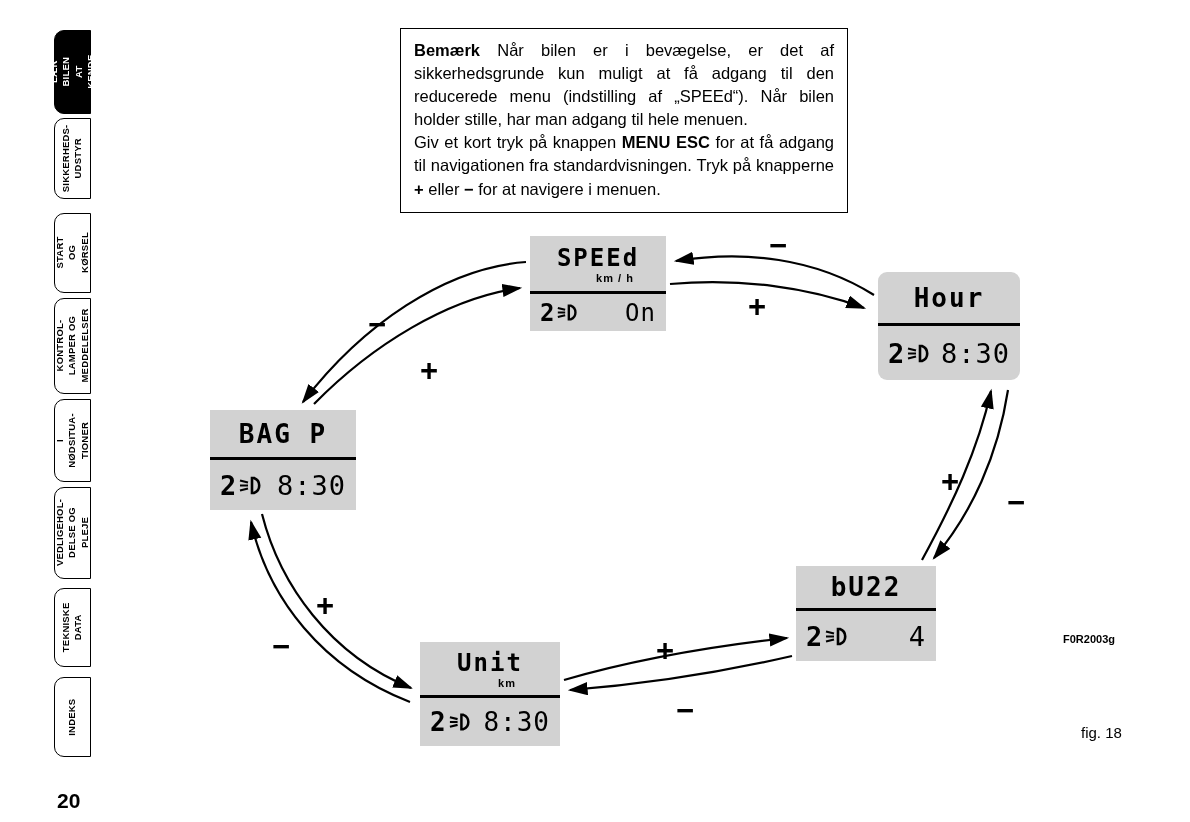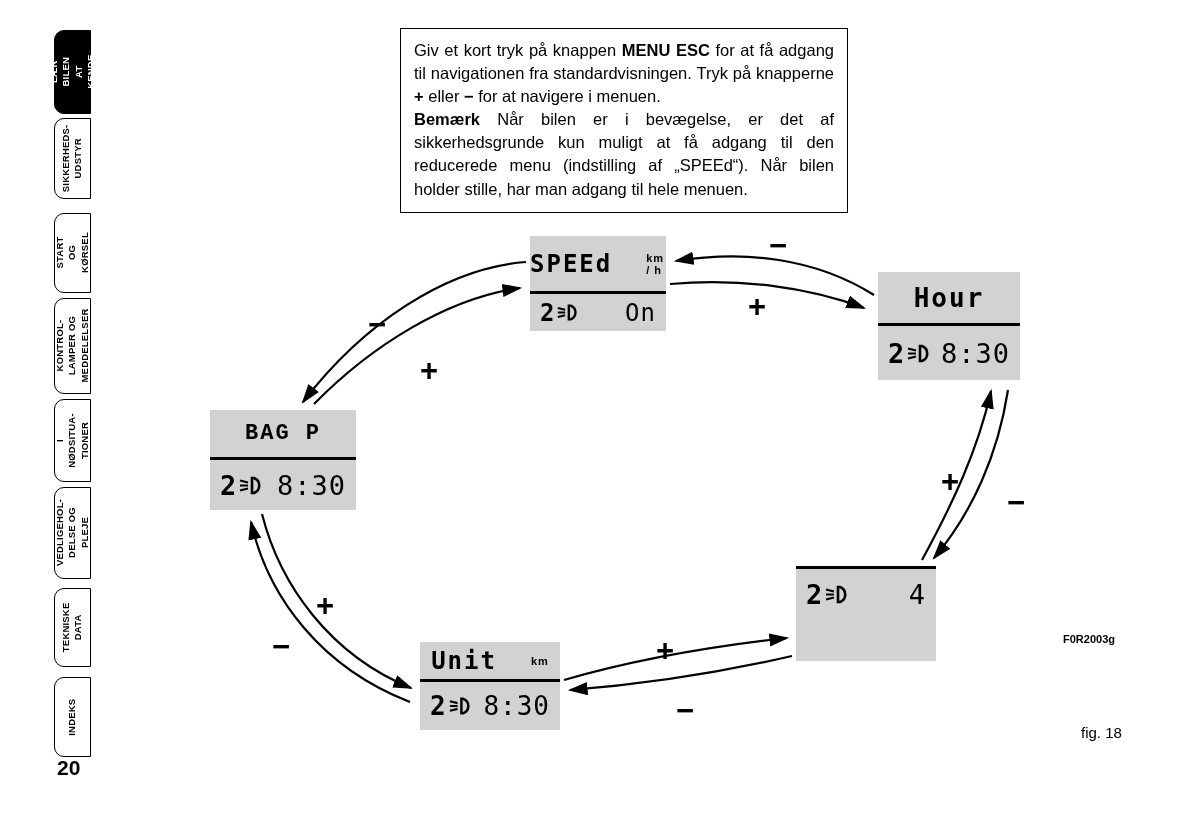--- a/index.html
+++ b/index.html
@@ -28,21 +28,21 @@
   .t1{top:30px;height:84px;}
   .t2{top:118px;height:81px;}
   .t3{top:213px;height:80px;}
   .t4{top:298px;height:96px;}
   .t5{top:399px;height:83px;}
   .t6{top:487px;height:92px;}
   .t7{top:588px;height:79px;}
   .t8{top:677px;height:80px;}
 
   .page-number{
-    position:absolute;left:57px;top:756px;
+    position:absolute;left:57px;top:789px;
     font-size:21px;font-weight:bold;
   }
 
   
   .instruction-box{
     position:absolute;left:400px;top:28px;width:448px;
     border:1.5px solid #000;box-sizing:border-box;
     padding:10px 13px 11px 13px;
   }
   .instruction-box p{
@@ -51,51 +51,51 @@
   .instruction-box b{font-weight:bold;}
 
   
   .arrows{position:absolute;left:0;top:0;pointer-events:none;}
 
   .lcd{
     position:absolute;background:#d2d2d2;
     display:flex;flex-direction:column;box-sizing:border-box;
     font-family:"DejaVu Sans Mono",monospace;
   }
-  .lcd-top{flex:1;display:flex;flex-direction:row;align-items:center;justify-content:center;}
+  .lcd-top{flex:1;display:flex;flex-direction:column;align-items:center;justify-content:center;}
   .lcd-label{font-weight:bold;letter-spacing:2px;}
   .lcd-sub{font-size:11px;font-weight:bold;font-family:"Liberation Sans",sans-serif;letter-spacing:1px;margin-left:34px;}
   .lcd-divider{height:0;border-top:3px solid #000;}
   .lcd-bottom{display:flex;align-items:center;justify-content:space-between;padding:0 10px;}
   .lcd-gear{display:flex;align-items:center;font-weight:bold;}
   .lcd-gear svg{margin-left:2px;}
   .lcd-value{font-weight:normal;letter-spacing:1px;}
 
   .lcd-speed {left:530px;top:236px;width:136px;height:95px;}
   .lcd-speed .lcd-label{font-size:24px;}
   .lcd-speed .lcd-bottom{height:37px;font-size:24px;}
   .lcd-speed .lcd-gear{font-size:24px;}
 
-  .lcd-hour  {left:878px;top:272px;width:142px;height:108px;}
+  .lcd-hour  {left:878px;top:272px;width:142px;height:108px;border-radius:9px;}
   .lcd-hour .lcd-label{font-size:26px;}
   .lcd-hour .lcd-bottom{height:54px;font-size:27px;}
   .lcd-hour .lcd-gear{font-size:27px;}
 
   .lcd-buzz  {left:796px;top:566px;width:140px;height:95px;}
   .lcd-buzz .lcd-label{font-size:26px;}
   .lcd-buzz .lcd-bottom{height:50px;font-size:27px;}
   .lcd-buzz .lcd-gear{font-size:27px;}
 
-  .lcd-unit  {left:420px;top:642px;width:140px;height:88px;}
+  .lcd-unit  {left:420px;top:642px;width:140px;height:104px;}
   .lcd-unit .lcd-label{font-size:24px;}
   .lcd-unit .lcd-bottom{height:48px;font-size:26px;}
   .lcd-unit .lcd-gear{font-size:26px;}
 
   .lcd-bagp  {left:210px;top:410px;width:146px;height:100px;}
-  .lcd-bagp .lcd-label{font-size:22px;font-family:Liberation Mono, monospace;}
+  .lcd-bagp .lcd-label{font-size:26px;}
   .lcd-bagp .lcd-bottom{height:50px;font-size:27px;}
   .lcd-bagp .lcd-gear{font-size:27px;}
 
   .sign{
     position:absolute;transform:translate(-50%,-50%);
     font-weight:900;font-size:31px;font-family:"Liberation Sans",sans-serif;
   }
 
   .figure-code{
     position:absolute;left:1063px;top:633px;
@@ -142,22 +142,22 @@
 DATA</span>
     </div>
     <div class="tab t8">
       <span class="tab-label">INDEKS</span>
     </div>
   </nav>
 
   <div class="page-number">20</div>
 
   <div class="instruction-box">
+    <p><b>Bemærk</b><span> Når bilen er i bevægelse, er det af sikkerhedsgrunde kun muligt at få adgang til den reducerede menu (indstilling af „SPEEd“). Når bilen holder stille, har man adgang til hele menuen.</span></p>
     <p><span>Giv et kort tryk på knappen </span><b>MENU ESC</b><span> for at få adgang til navigationen fra standardvisningen. Tryk på knapperne </span><b>+</b><span> eller </span><b>−</b><span> for at navigere i menuen.</span></p>
-    <p><b>Bemærk</b><span> Når bilen er i bevægelse, er det af sikkerhedsgrunde kun muligt at få adgang til den reducerede menu (indstilling af „SPEEd“). Når bilen holder stille, har man adgang til hele menuen.</span></p>
   </div>
 
   <svg class="arrows" width="1190" height="822" viewBox="0 0 1190 822">
     <defs>
       <marker id="ah" markerWidth="10" markerHeight="8" refX="8" refY="3" orient="auto">
         <path d="M0,0 L9,3 L0,6 z" fill="#000"></path>
       </marker>
     </defs>
     <g fill="none" stroke="#000" stroke-width="2.2">
       <path d="M 874 295 C 815 258, 745 250, 676 261" marker-end="url(#ah)"></path>
@@ -213,20 +213,23 @@
         <svg width="24" height="21" viewBox="0 0 24 20">
           <path d="M2 5 L10 7 M2 10 L10 10 M2 15 L10 13" stroke="#000" stroke-width="2.2" fill="none"></path>
           <path d="M14 2.5 h2 a8 8 0 0 1 0 15 h-2 z" fill="none" stroke="#000" stroke-width="2.6"></path>
         </svg>
       </span>
       <span class="lcd-value">8:30</span>
     </div>
   </div>
 
   <div class="lcd lcd-buzz">
+    <div class="lcd-top">
+      <span class="lcd-label">bU22</span>
+    </div>
     <div class="lcd-divider"></div>
     <div class="lcd-bottom">
       <span class="lcd-gear">
         <span>2</span>
         <svg width="24" height="21" viewBox="0 0 24 20">
           <path d="M2 5 L10 7 M2 10 L10 10 M2 15 L10 13" stroke="#000" stroke-width="2.2" fill="none"></path>
           <path d="M14 2.5 h2 a8 8 0 0 1 0 15 h-2 z" fill="none" stroke="#000" stroke-width="2.6"></path>
         </svg>
       </span>
       <span class="lcd-value">4</span>

